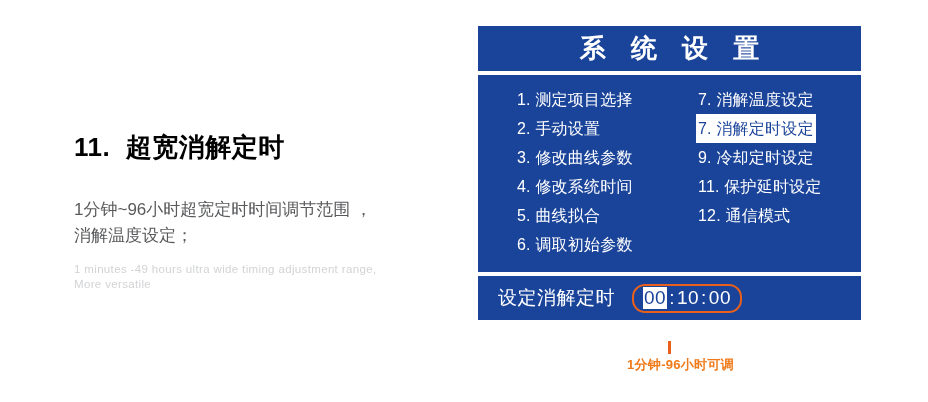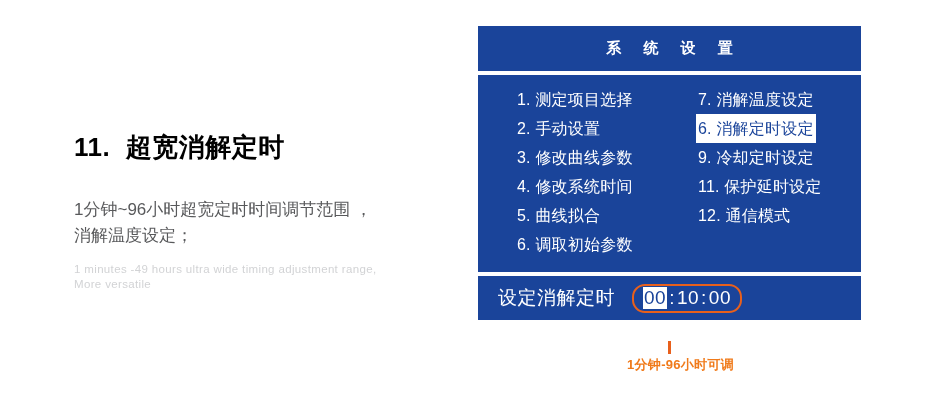--- a/index.html
+++ b/index.html
@@ -65,21 +65,21 @@
   }
   .screen-header {
     height: 45px;
     background: #1A449A;
     display: flex;
     align-items: center;
     justify-content: center;
   }
   .screen-header-title {
     color: #ffffff;
-    font-size: 15px;
+    font-size: 26px;
     font-weight: bold;
     letter-spacing: 9px;
     text-indent: 9px;
     white-space: pre;
   }
   .screen-divider {
     height: 4px;
     background: #ffffff;
   }
   .screen-menu {
@@ -198,21 +198,21 @@
     <div class="menu-col col-left">
       <div class="menu-item">1. 测定项目选择</div>
       <div class="menu-item">2. 手动设置</div>
       <div class="menu-item">3. 修改曲线参数</div>
       <div class="menu-item">4. 修改系统时间</div>
       <div class="menu-item">5. 曲线拟合</div>
       <div class="menu-item">6. 调取初始参数</div>
     </div>
     <div class="menu-col col-right">
       <div class="menu-item">7. 消解温度设定</div>
-      <div class="menu-item selected">6. 消解定时设定</div>
+      <div class="menu-item selected">7. 消解定时设定</div>
       <div class="menu-item">9. 冷却定时设定</div>
       <div class="menu-item">11. 保护延时设定</div>
       <div class="menu-item">12. 通信模式</div>
     </div>
   </div>
 
   <div class="screen-divider"></div>
 
   <div class="screen-footer">
     <span class="footer-label">设定消解定时</span>

